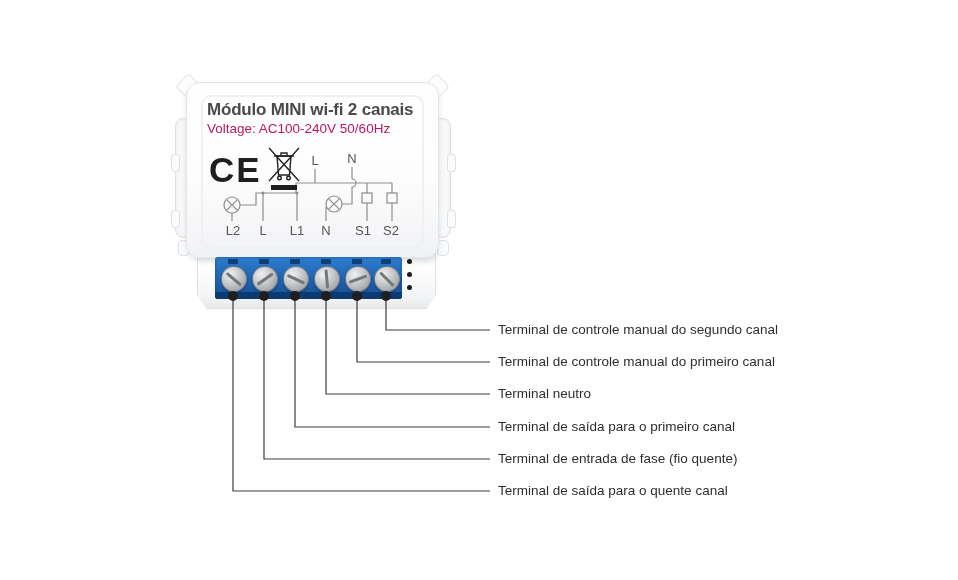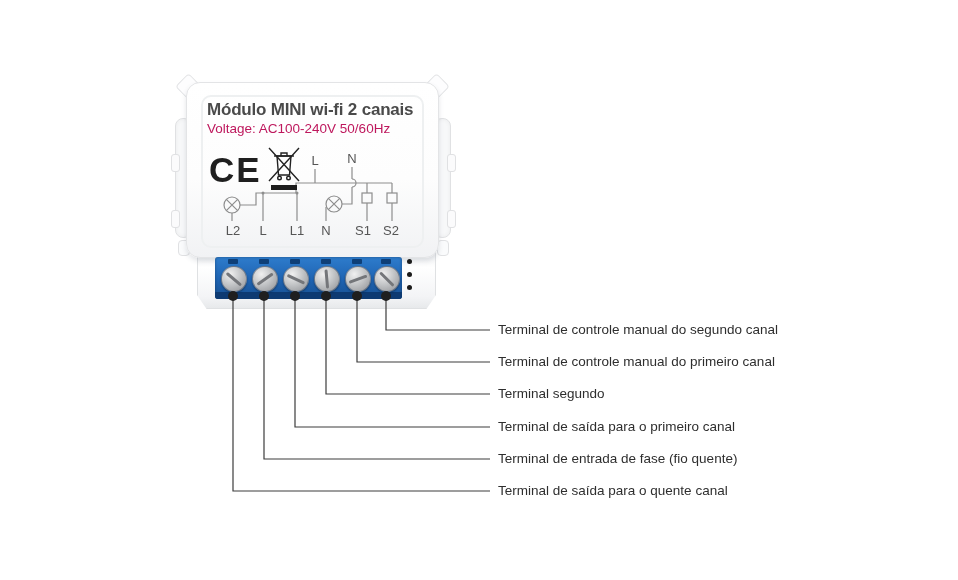--- a/index.html
+++ b/index.html
@@ -180,18 +180,18 @@
         <circle cx="264" cy="296" r="5"></circle>
       <circle cx="295" cy="296" r="5"></circle>
         <circle cx="326" cy="296" r="5"></circle>
       <circle cx="357" cy="296" r="5"></circle>
         <circle cx="386" cy="296" r="5"></circle>
     </g>
   </svg>
 
   <div class="callout-label cl-1">Terminal de controle manual do segundo canal</div>
   <div class="callout-label cl-2">Terminal de controle manual do primeiro canal</div>
-  <div class="callout-label cl-3">Terminal segundo</div>
+  <div class="callout-label cl-3">Terminal neutro</div>
   <div class="callout-label cl-4">Terminal de saída para o primeiro canal</div>
   <div class="callout-label cl-5">Terminal de entrada de fase (fio quente)</div>
   <div class="callout-label cl-6">Terminal de saída para o quente canal</div>
 
 </div>
 
 </body></html>

